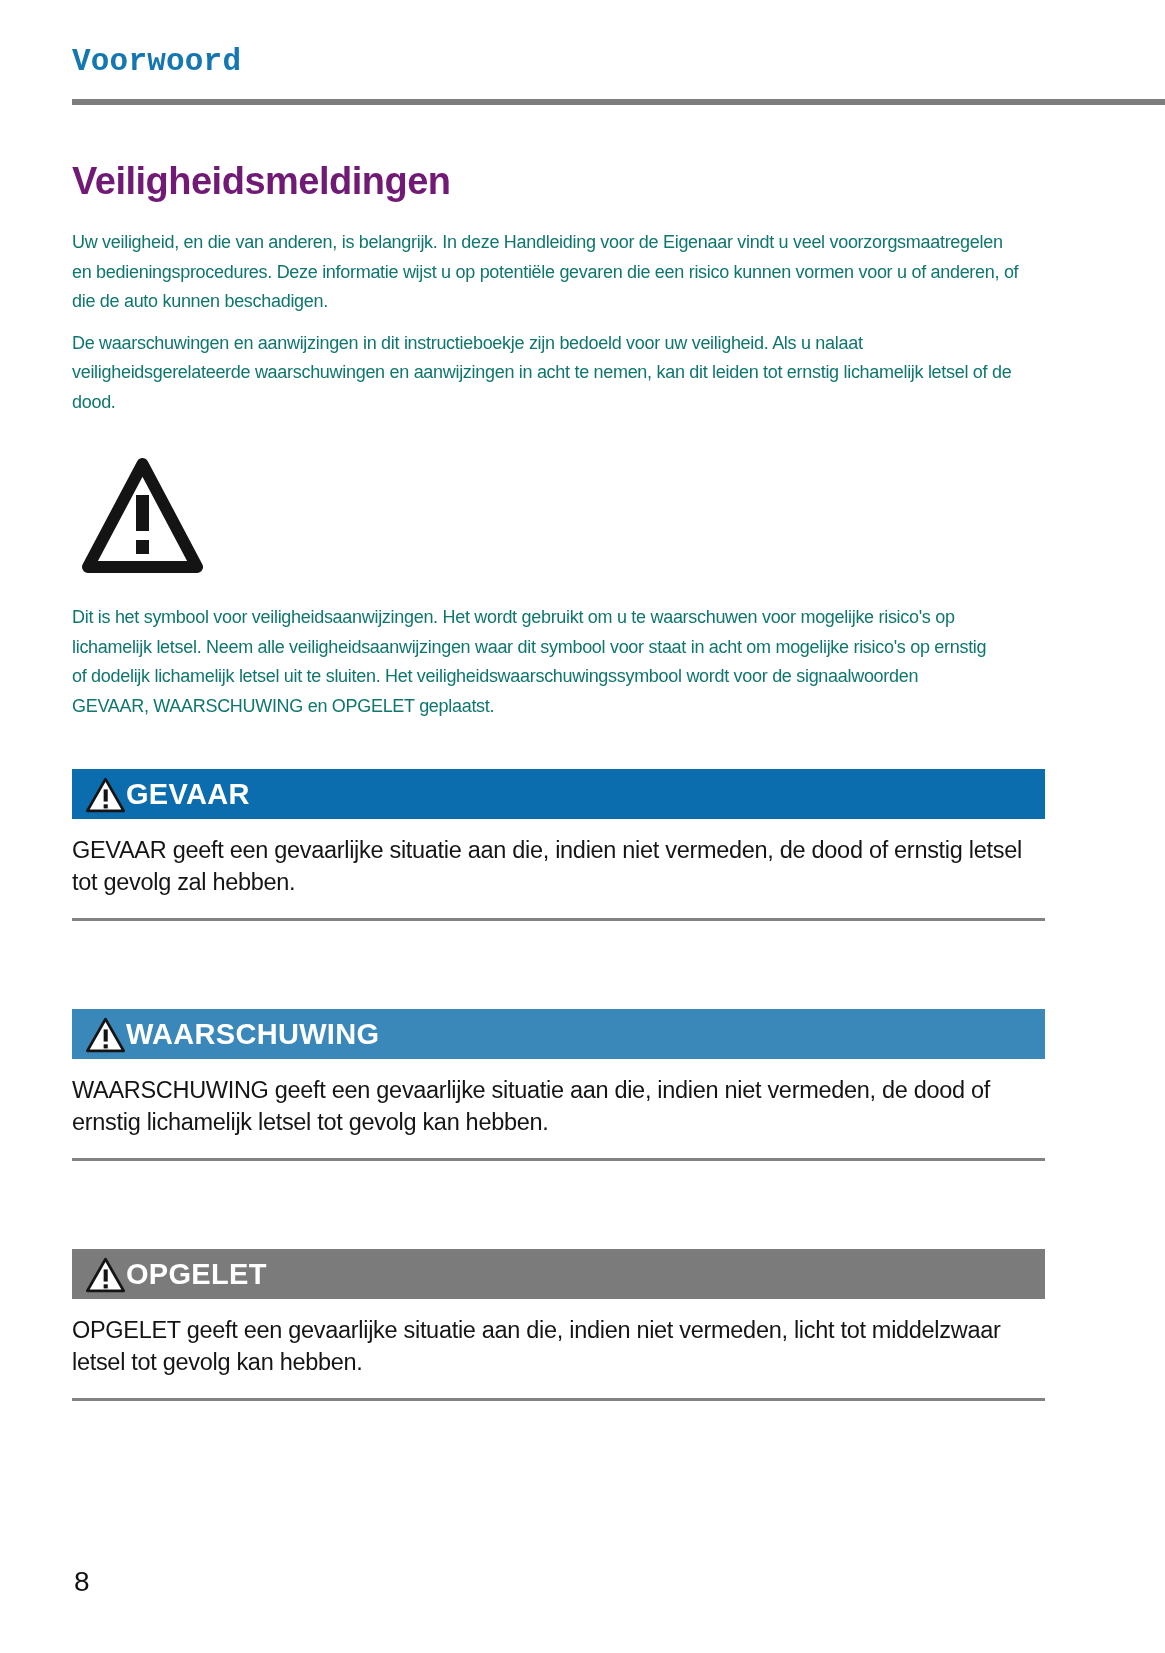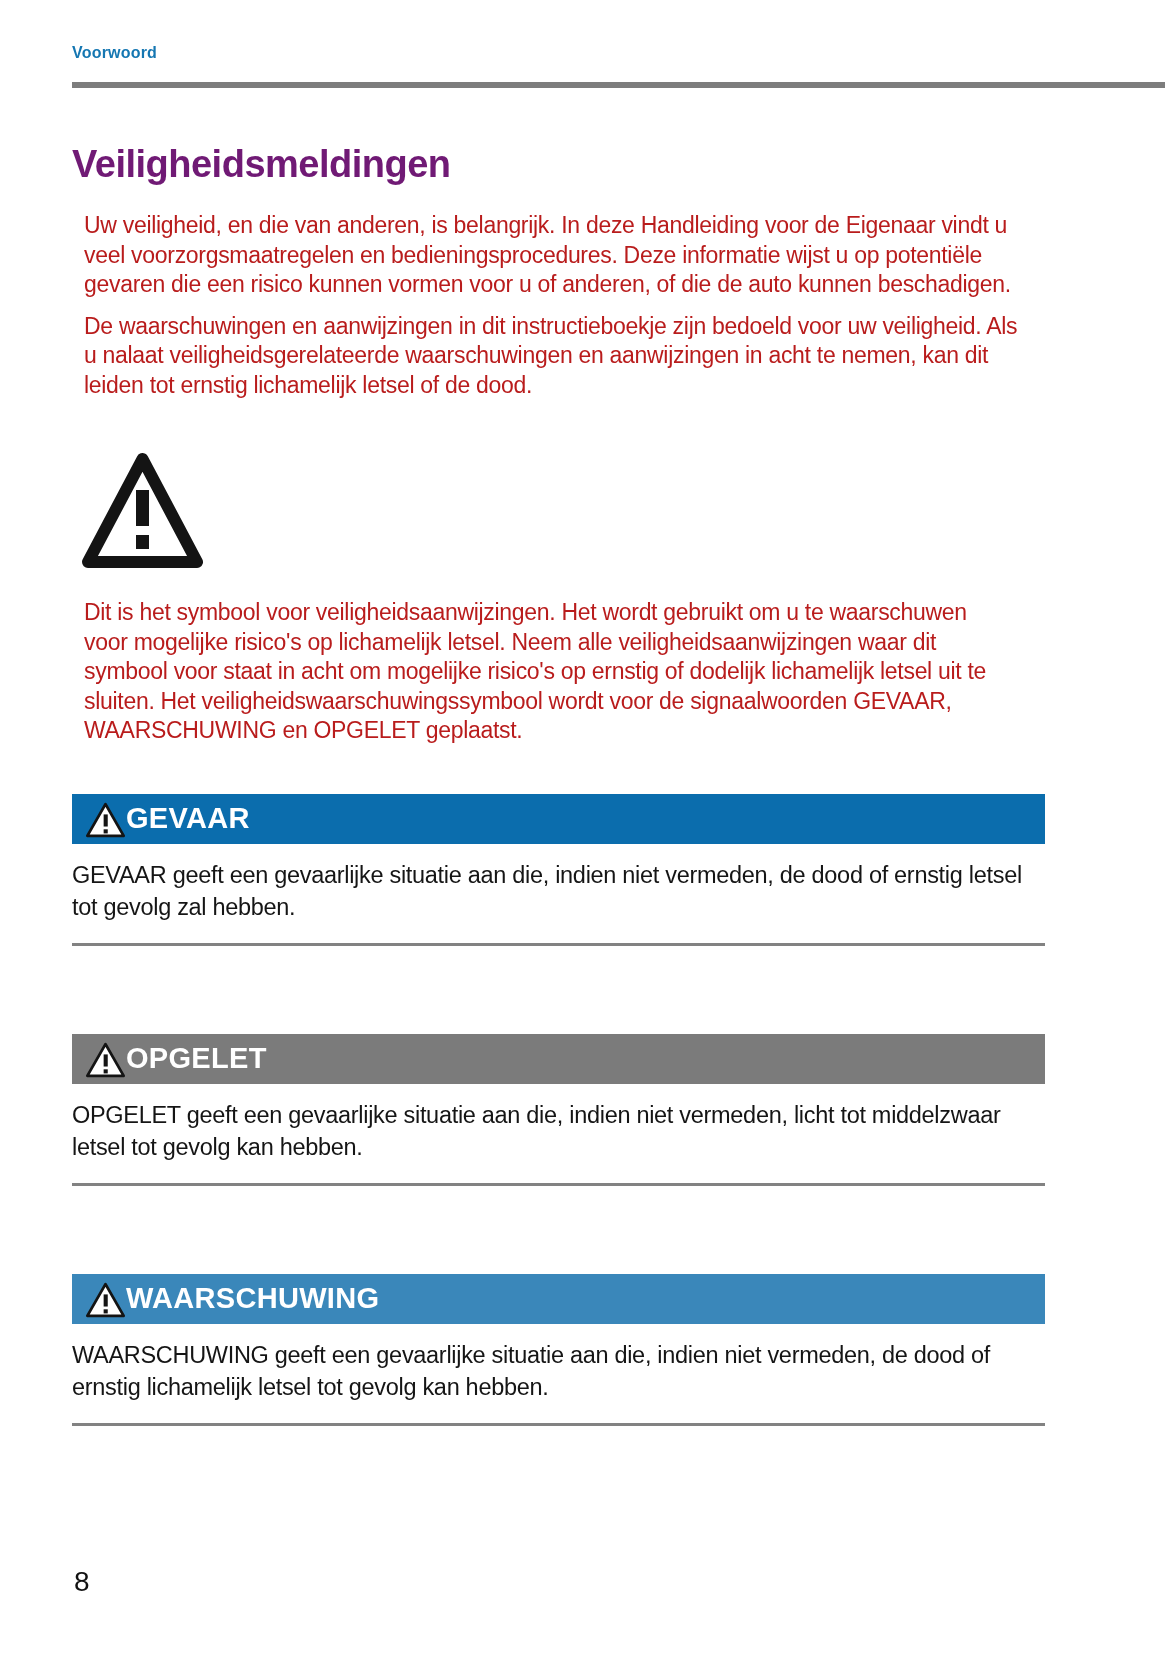--- a/index.html
+++ b/index.html
@@ -14,45 +14,46 @@
     overflow: hidden;
     font-family: "Liberation Sans", "DejaVu Sans", sans-serif;
     color: #111111;
   }
   .page {
     padding-left: 72px;
     box-sizing: border-box;
   }
   .breadcrumb {
     margin-top: 44px;
-    font-size: 16px;
+    font-size: 31px;
     font-weight: 600;
     color: #1577b2;
     letter-spacing: 0.2px;
+    font-family: Liberation Mono, monospace;
   }
   .top-rule {
     margin-top: 20px;
     height: 6px;
     width: 1093px; 
     background: #7d7d7d;
   }
   .page-title {
     margin-top: 55px;
     font-size: 38px;
     font-weight: 700;
     color: #701a75;
     letter-spacing: -0.5px;
   }
   .body-par {
     width: 948px;
-    font-size: 23px;
+    font-size: 18px;
     line-height: 29.5px;
     letter-spacing: -0.3px;
-    color: #b91c1c;
-    margin: 12px;
+    color: #0f766e;
+    margin: 0;
     margin-top: 12px;
   }
   .body-par.first { margin-top: 16px; }
   .safety-symbol {
     margin-top: 38px;
     margin-left: 6px;
     width: 129px;
     height: 120px;
   }
   .note-par { margin-top: 24px; width: 920px; }
@@ -135,41 +136,41 @@
         <rect x="20" y="30" width="4.4" height="4.4" fill="#141414"></rect>
       </svg>
       <span class="callout-label">GEVAAR</span>
     </div>
     <p class="callout-text">GEVAAR geeft een gevaarlijke situatie aan die, indien niet vermeden, de dood of ernstig letsel tot gevolg zal hebben.</p>
     <div class="thin-rule"></div>
   </section>
 
   
   <section class="callout gap-next">
+    <div class="callout-banner" style="background-color: rgb(58, 135, 186);">
+      <svg class="badge-icon" viewBox="0 0 44 40" xmlns="http://www.w3.org/2000/svg" aria-hidden="true">
+        <path d="M22 3 L41.5 37 L2.5 37 Z" fill="#ffffff" stroke="#141414" stroke-width="3" stroke-linejoin="round"></path>
+        <rect x="20" y="14" width="4.4" height="13" fill="#141414"></rect>
+        <rect x="20" y="30" width="4.4" height="4.4" fill="#141414"></rect>
+      </svg>
+      <span class="callout-label">WAARSCHUWING</span>
+    </div>
+    <p class="callout-text">WAARSCHUWING geeft een gevaarlijke situatie aan die, indien niet vermeden, de dood of ernstig lichamelijk letsel tot gevolg kan hebben.</p>
+    <div class="thin-rule"></div>
+  </section>
+
+  
+  <section class="callout gap-next">
     <div class="callout-banner" style="background-color: rgb(123, 123, 123);">
       <svg class="badge-icon" viewBox="0 0 44 40" xmlns="http://www.w3.org/2000/svg" aria-hidden="true">
         <path d="M22 3 L41.5 37 L2.5 37 Z" fill="#ffffff" stroke="#141414" stroke-width="3" stroke-linejoin="round"></path>
         <rect x="20" y="14" width="4.4" height="13" fill="#141414"></rect>
         <rect x="20" y="30" width="4.4" height="4.4" fill="#141414"></rect>
       </svg>
       <span class="callout-label">OPGELET</span>
     </div>
     <p class="callout-text">OPGELET geeft een gevaarlijke situatie aan die, indien niet vermeden, licht tot middelzwaar letsel tot gevolg kan hebben.</p>
     <div class="thin-rule"></div>
   </section>
 
-  
-  <section class="callout gap-next">
-    <div class="callout-banner" style="background-color: rgb(58, 135, 186);">
-      <svg class="badge-icon" viewBox="0 0 44 40" xmlns="http://www.w3.org/2000/svg" aria-hidden="true">
-        <path d="M22 3 L41.5 37 L2.5 37 Z" fill="#ffffff" stroke="#141414" stroke-width="3" stroke-linejoin="round"></path>
-        <rect x="20" y="14" width="4.4" height="13" fill="#141414"></rect>
-        <rect x="20" y="30" width="4.4" height="4.4" fill="#141414"></rect>
-      </svg>
-      <span class="callout-label">WAARSCHUWING</span>
-    </div>
-    <p class="callout-text">WAARSCHUWING geeft een gevaarlijke situatie aan die, indien niet vermeden, de dood of ernstig lichamelijk letsel tot gevolg kan hebben.</p>
-    <div class="thin-rule"></div>
-  </section>
-
 </div>
 
 <div class="page-number">8</div>
 
 </body></html>

